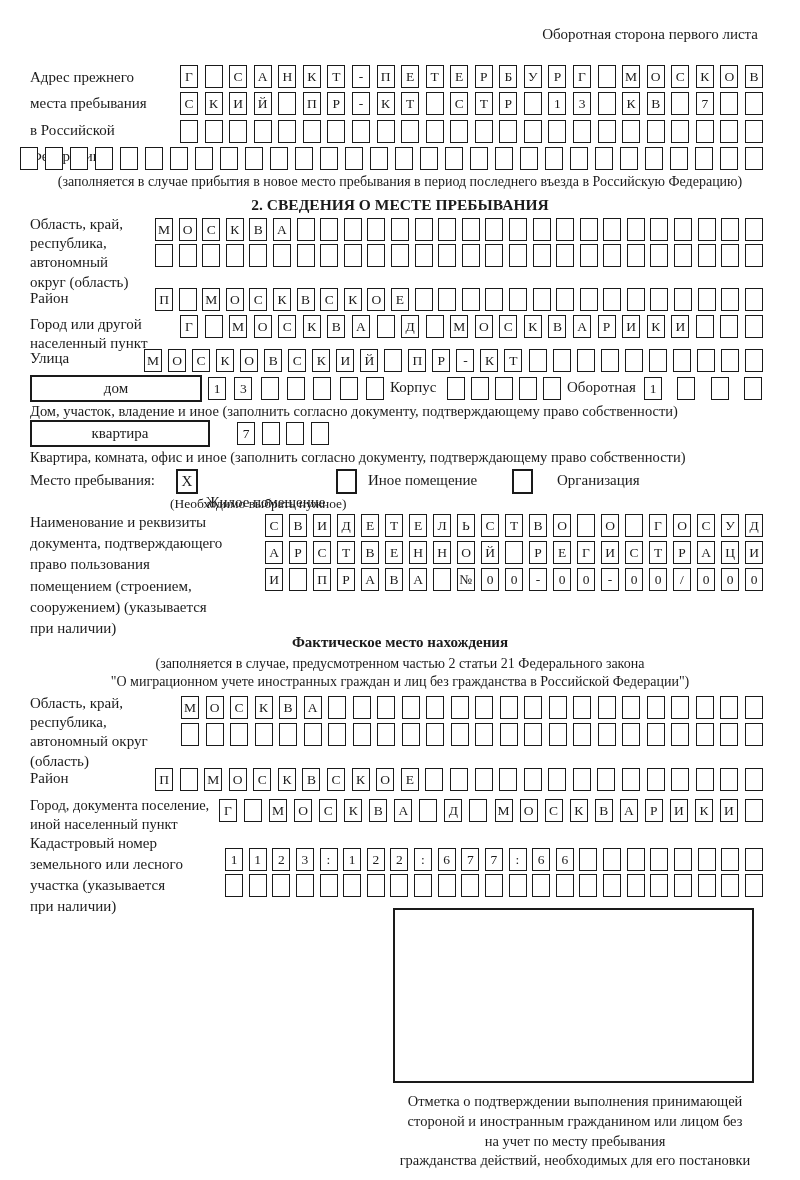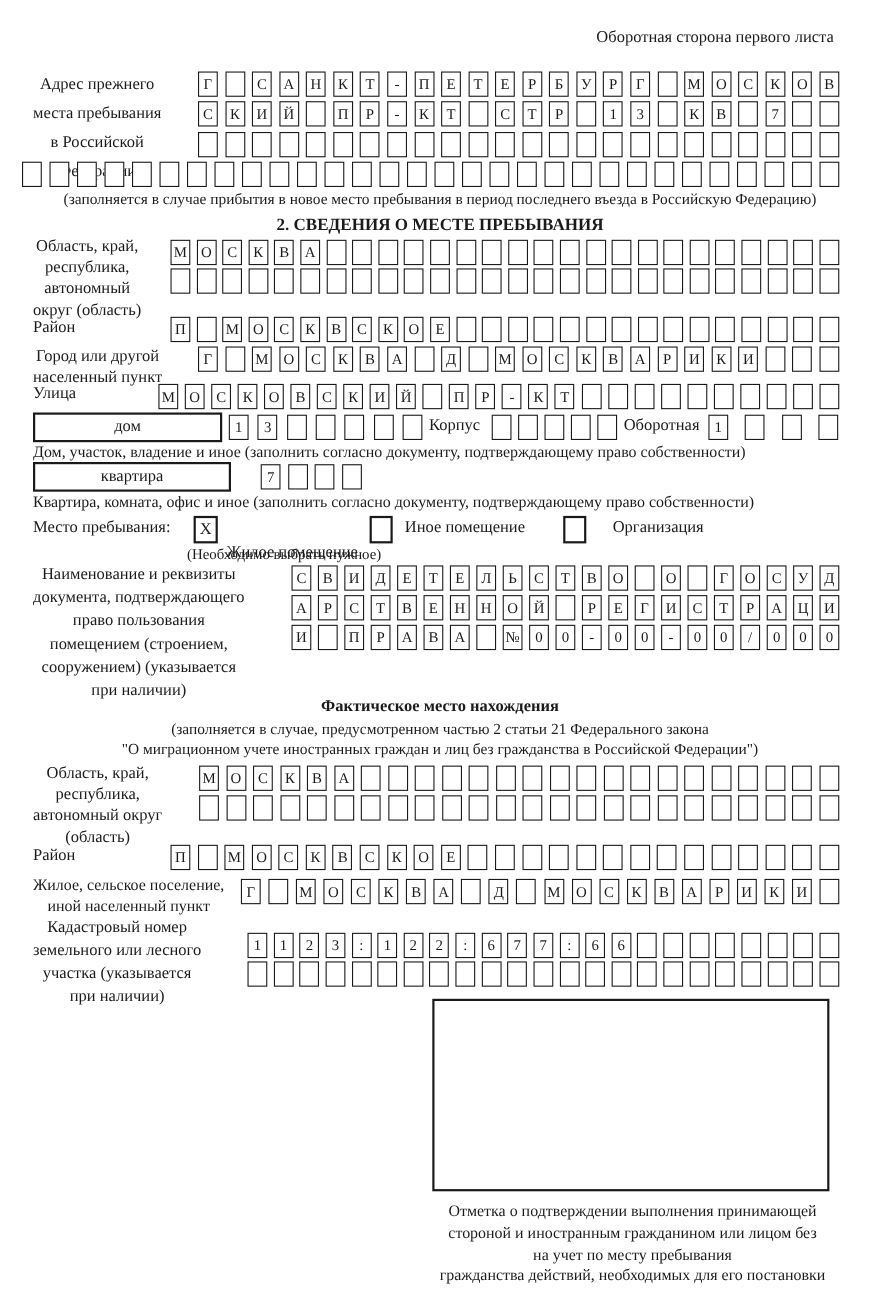--- a/index.html
+++ b/index.html
@@ -1,18 +1,18 @@
 <!DOCTYPE html>
 <html><head>
 <meta charset="utf-8">
 <style>
   html,body{margin:0;padding:0;background:#fff;}
   #form{position:relative;width:800px;height:1180px;background:#fff;overflow:hidden;
         font-family:"Liberation Serif","DejaVu Serif",serif;color:#1b1b1b;}
-  .abs{position:absolute;text-align:center;}
+  .abs{position:absolute;}
   .boxrow{position:absolute;display:flex;justify-content:space-between;}
   .cell{flex:0 0 18px;height:23px;border:1.7px solid #1a1a1a;box-sizing:border-box;background:#fff;
         display:flex;align-items:center;justify-content:center;font-size:13.5px;}
   .lbl{font-size:15px;}
   .ln{white-space:nowrap;}
   .center{text-align:center;width:800px;left:0;}
   .note{font-size:14px;}
   .title{font-weight:bold;font-size:15.5px;}
   .labelbox{position:absolute;border:2px solid #1a1a1a;box-sizing:border-box;background:#fff;
         display:flex;align-items:center;justify-content:center;font-size:15px;}
@@ -510,21 +510,21 @@
       <span class="cell"></span>
       <span class="cell"></span>
       <span class="cell"></span>
       <span class="cell"></span>
       <span class="cell"></span>
       <span class="cell"></span>
       <span class="cell"></span>
     </div>
 
   <div class="abs" style="top:796px;left:30px;line-height:18.6px;font-size:14.5px;">
-      <div class="ln">Жилое, сельское поселение,</div>
+      <div class="ln">Город, документа поселение,</div>
       <div class="ln">иной населенный пункт</div>
     </div>
   <div class="boxrow" style="top:799px;left:219px;width:544px;">
       <span class="cell">Г</span>
       <span class="cell"></span>
       <span class="cell">М</span>
       <span class="cell">О</span>
       <span class="cell">С</span>
       <span class="cell">К</span>
       <span class="cell">В</span>

